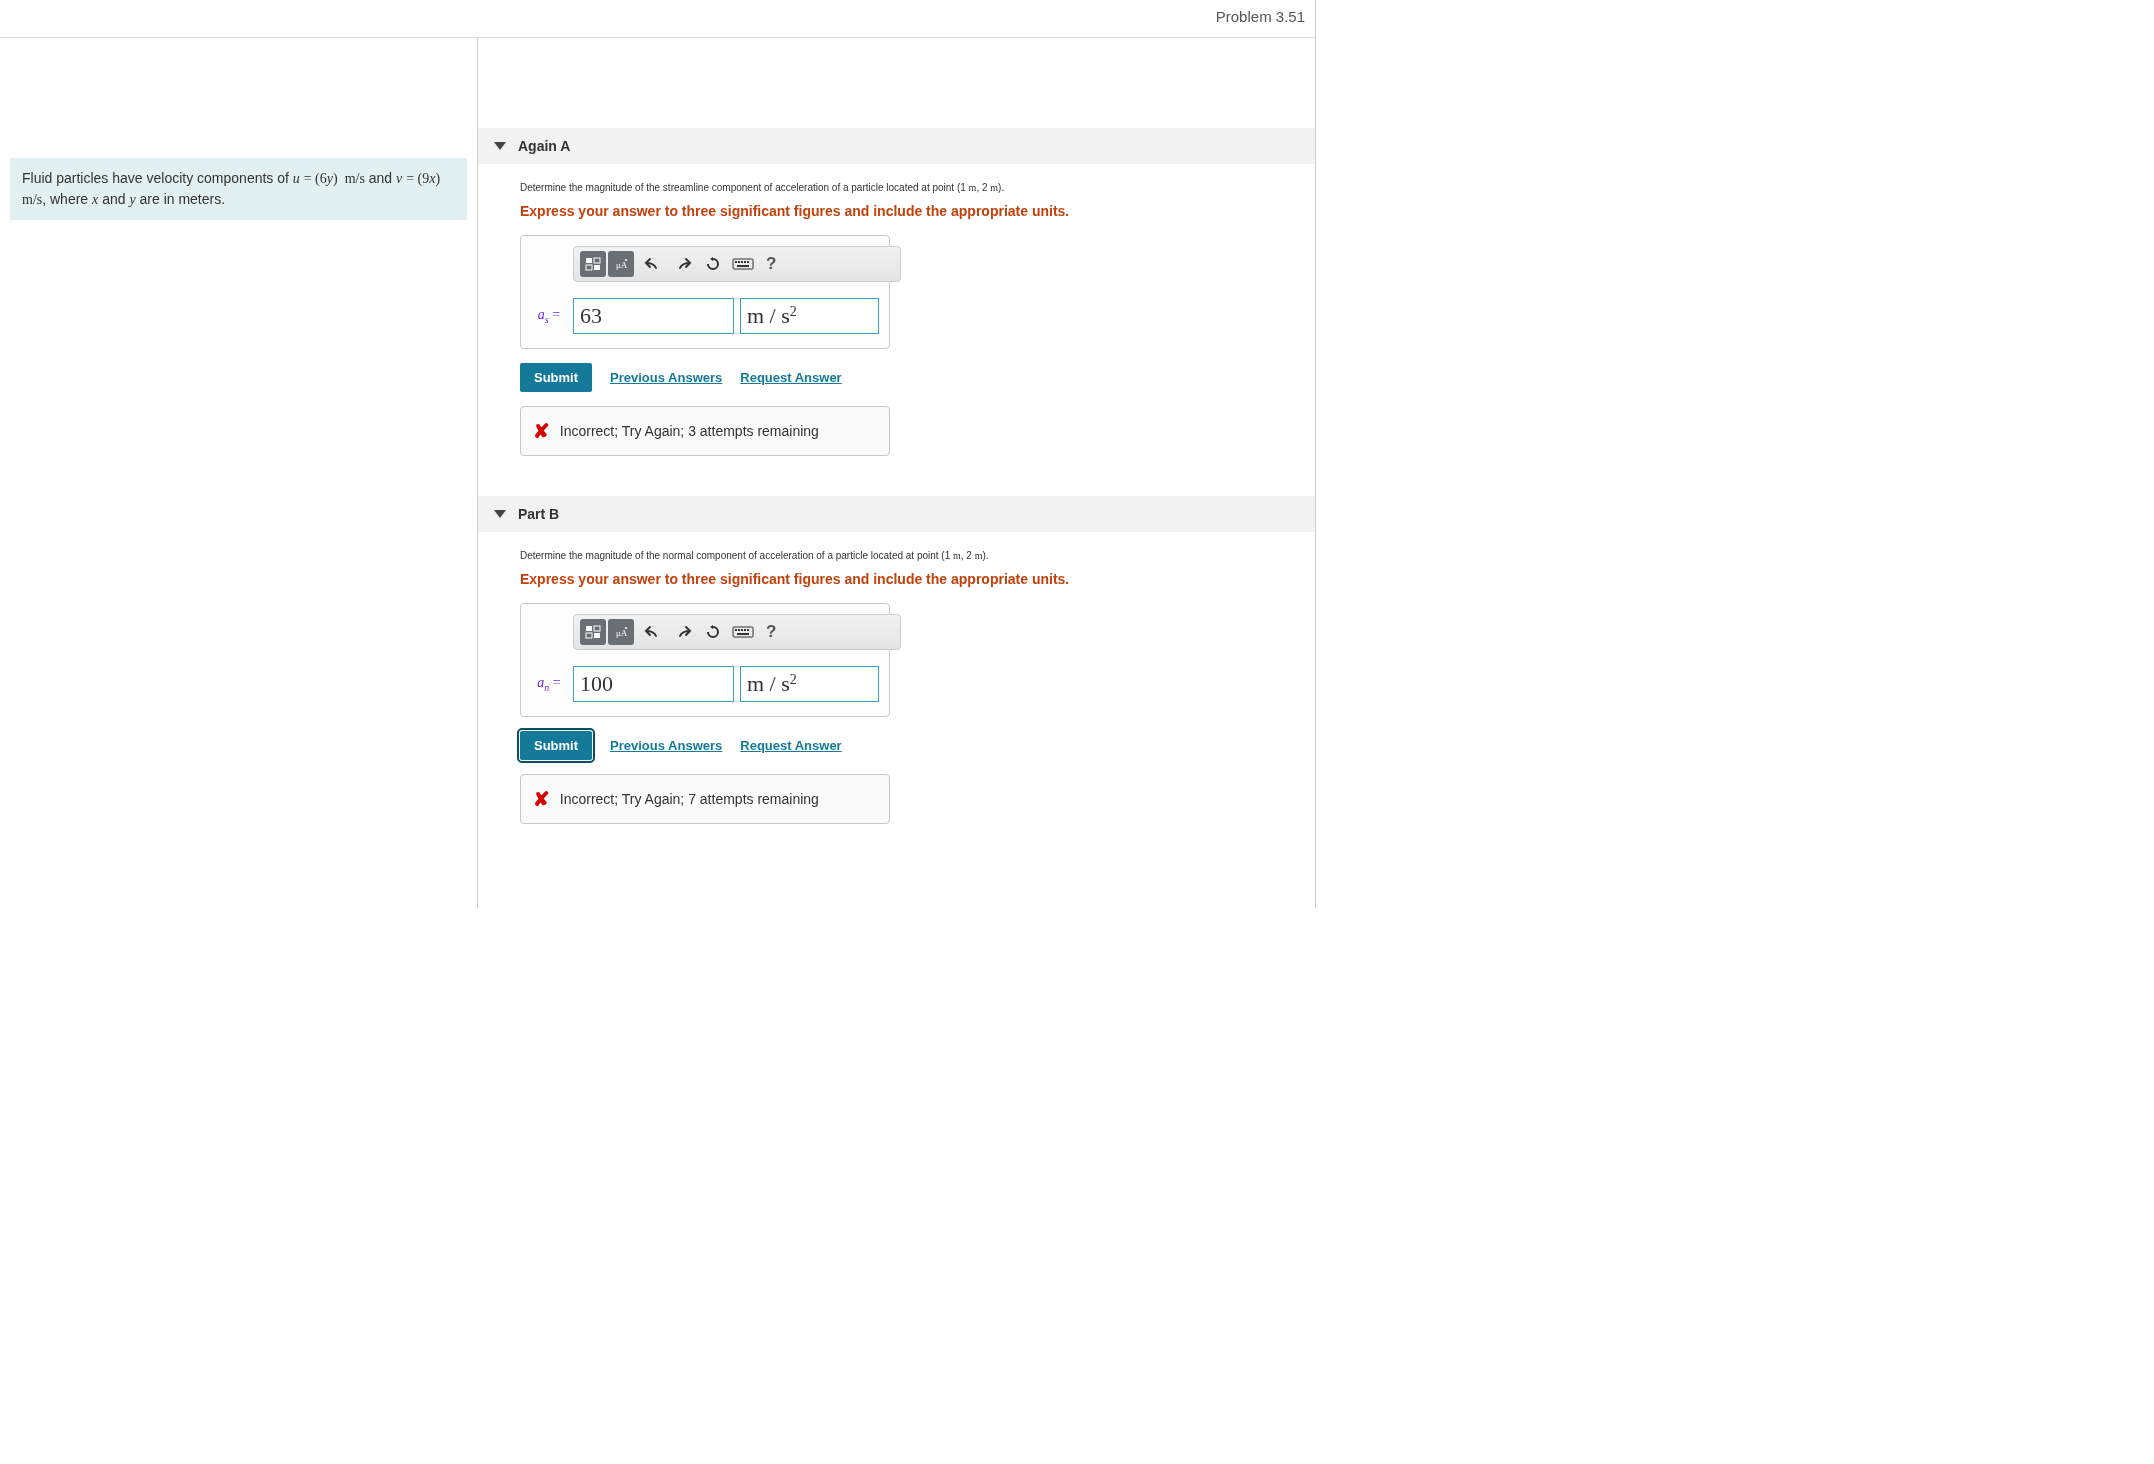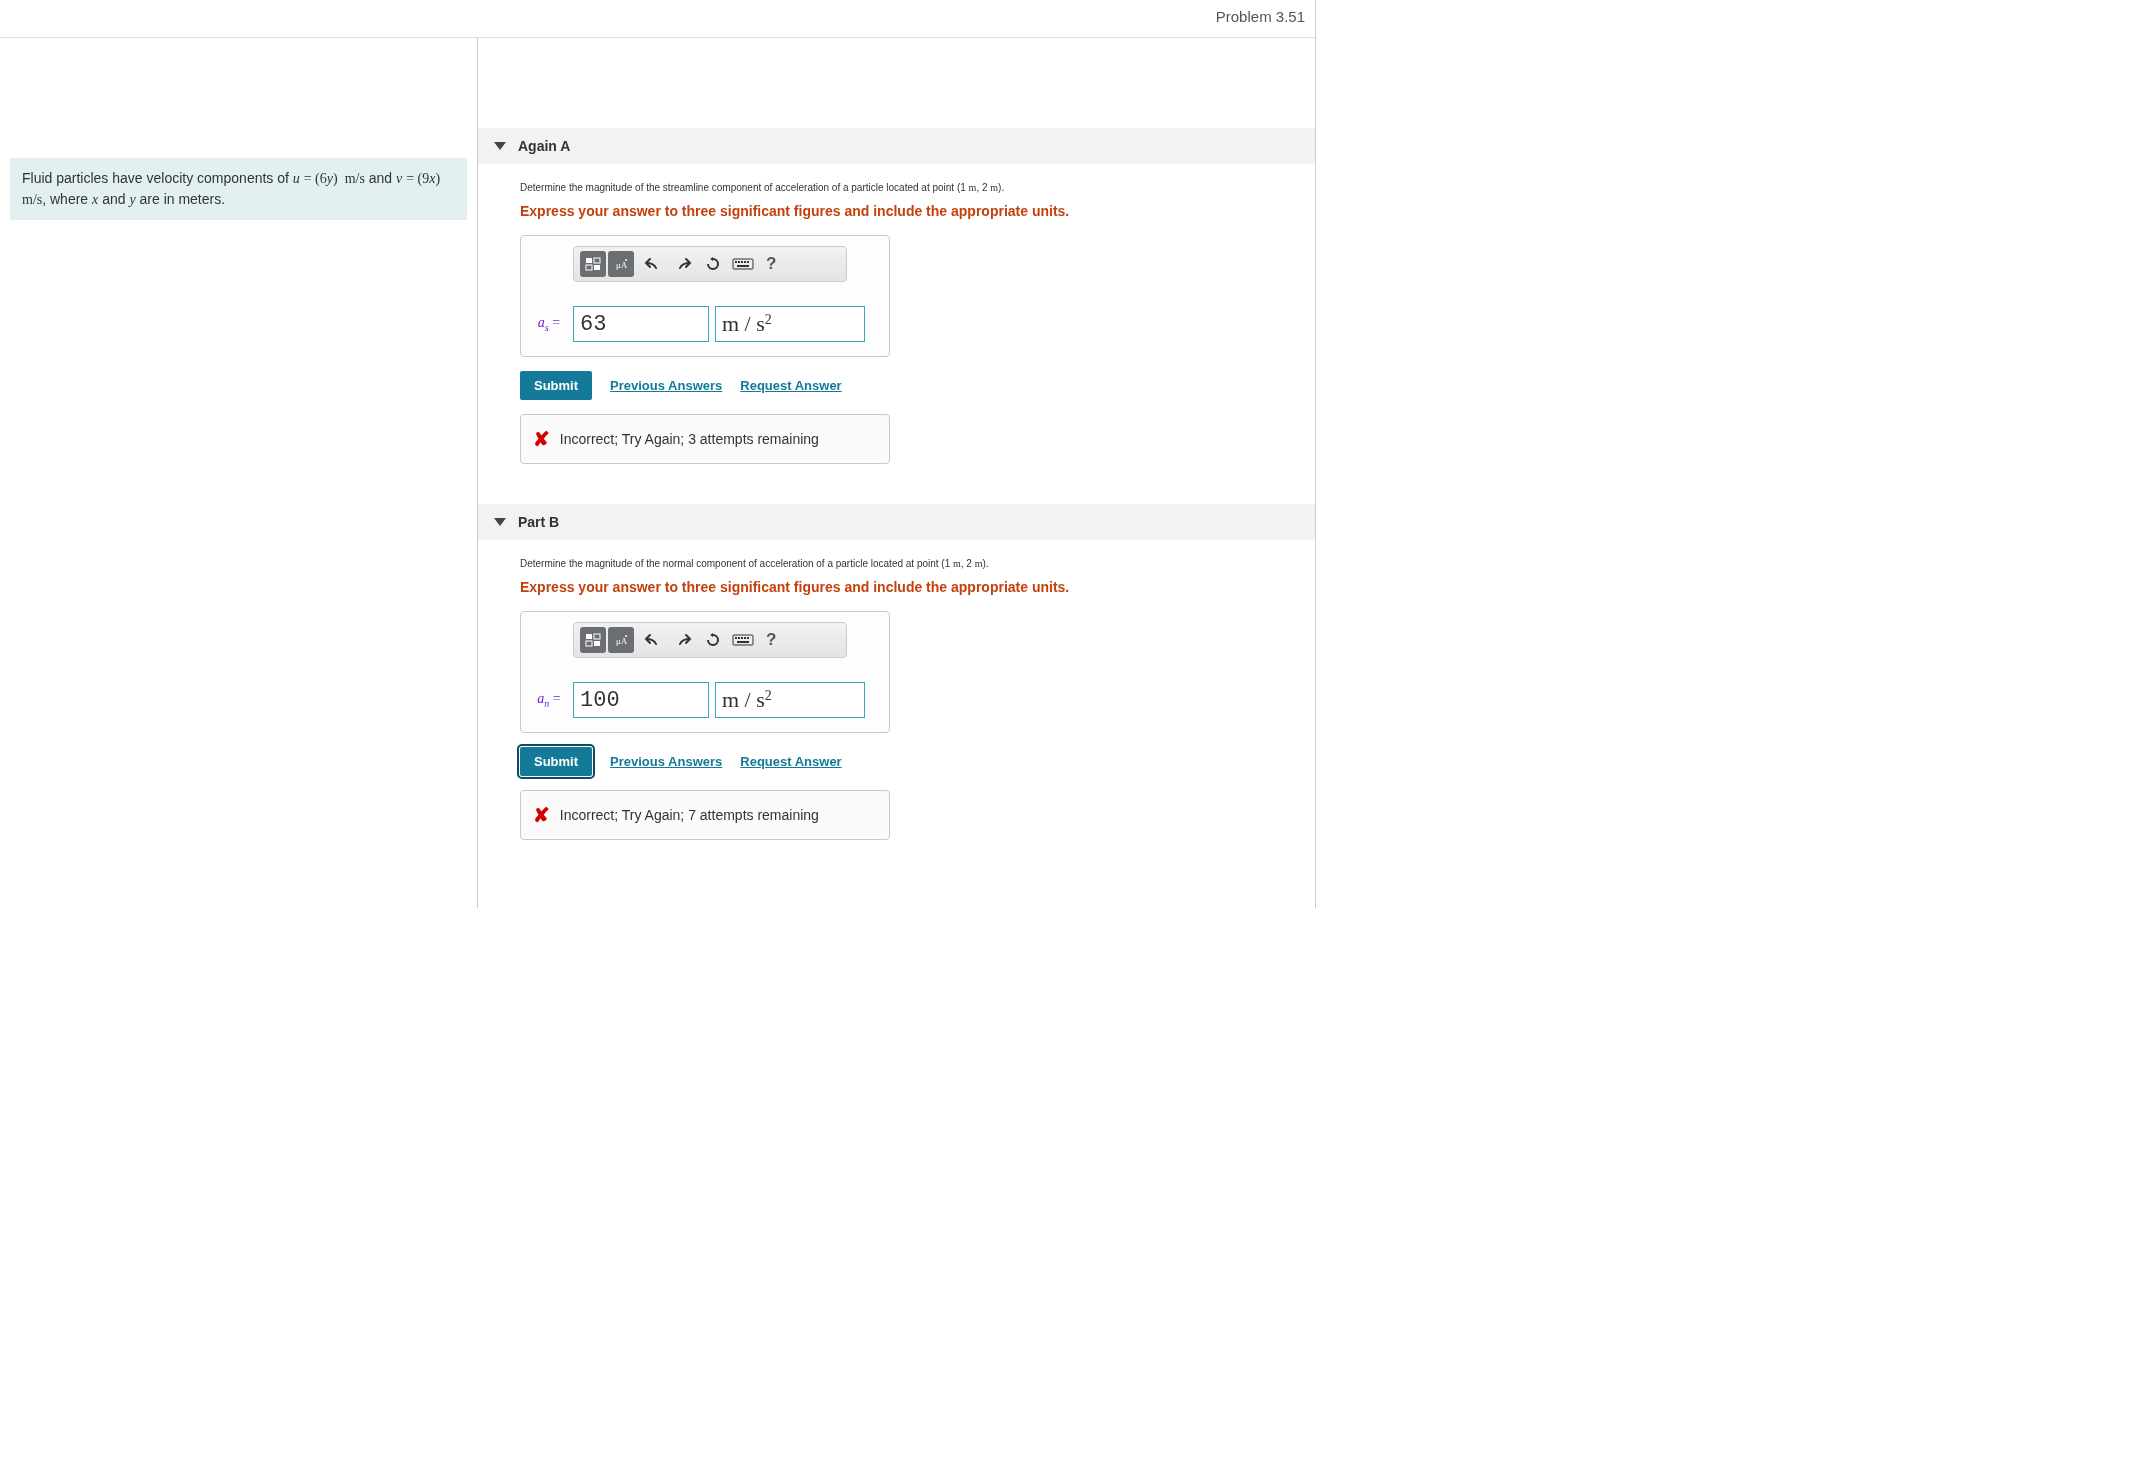--- a/index.html
+++ b/index.html
@@ -95,22 +95,22 @@
   position: relative;
 }
 .toolbar {
   background: linear-gradient(#f2f2f2, #e4e4e4);
   border: 1px solid #ccc;
   border-radius: 4px;
   padding: 4px 6px;
   display: flex;
   align-items: center;
   gap: 8px;
-  margin: 0 0 24px 42px;
-  width: 274px;
+  margin: 0 0 16px 42px;
+  width: 328px;
 }
 .tb-group {
   display: flex;
   gap: 2px;
 }
 .tb-btn {
   width: 26px; height: 26px;
   background: #6b6f74;
   border-radius: 3px;
   display: flex;
@@ -144,21 +144,21 @@
 .input-field, .unit-field {
   border: 1px solid #3da4bf;
   height: 36px;
   font-size: 22px;
   font-family: Georgia, 'Times New Roman', serif;
   padding: 2px 6px;
   outline: none;
   background: #fff;
   color: #333;
 }
-.input-field { width: 136px; font-family: Liberation Mono, monospace; }
+.input-field { width: 161px; }
 .unit-field { width: 150px; display: flex; align-items: center; }
 .unit-field .sup { font-size: 14px; vertical-align: super; position: relative; top: -4px; }
 .actions {
   display: flex;
   align-items: center;
   gap: 18px;
   margin-bottom: 14px;
 }
 .submit-btn {
   background: #157a99;

